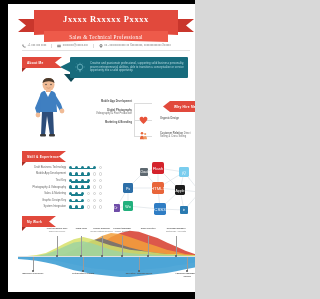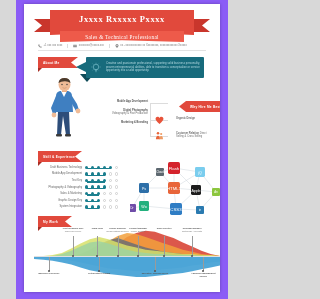--- a/index.html
+++ b/index.html
@@ -1,22 +1,21 @@
 <!DOCTYPE html>
 <html><head>
 <meta charset="utf-8">
 <title>Infographic Resume</title>
 <style>
   html,body{margin:0;padding:0;background:#d8d8d8;}
   body{font-family:"Liberation Sans",sans-serif;}
 
   .page{
-    position:relative;width:212px;height:299px;overflow:hidden;
-    background:#8b5cf6;
-    margin-left:16px;
+    position:relative;width:195px;height:299px;overflow:hidden;
+    background:#000000;
   }
   .sheet{
     position:absolute;left:8px;top:4px;width:196px;height:288px;
     background:#ffffff;box-shadow:0 0 3px rgba(0,0,0,.28);
     overflow:hidden;
   }
 
   
   .banner-wrap{position:absolute;left:0;top:6px;width:196px;height:30px;}
   .ribbon-tail{

